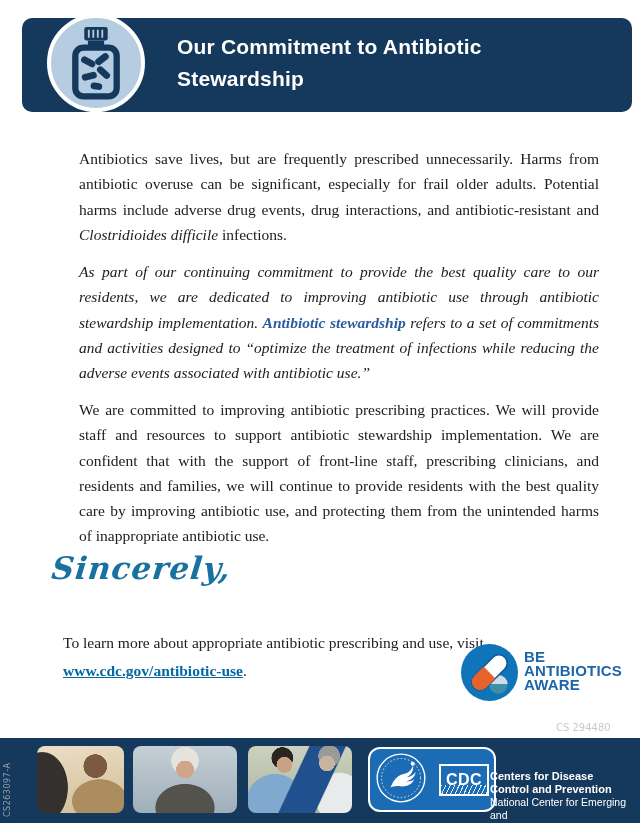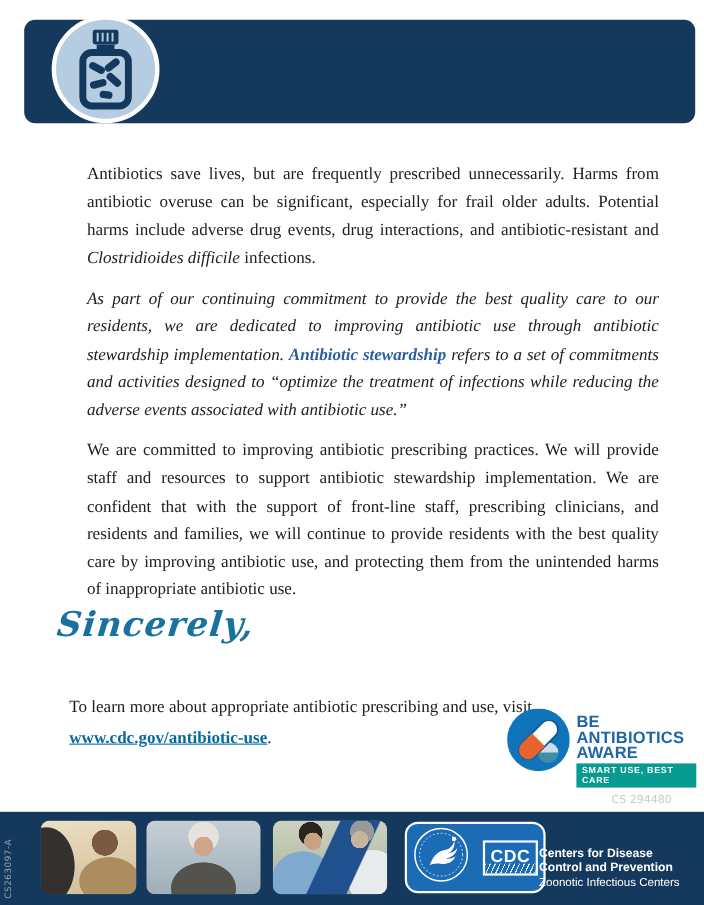--- a/index.html
+++ b/index.html
@@ -99,20 +99,21 @@
       <rect x="7" y="24" width="46" height="54" rx="9" fill="none" stroke="#15395c" stroke-width="7"></rect>
       <g fill="#15395c">
         <rect x="13" y="36" width="17" height="7.5" rx="3.75" transform="rotate(28 21.5 39.5)"></rect>
         <rect x="28" y="33" width="17" height="7.5" rx="3.75" transform="rotate(-38 36.5 36.5)"></rect>
         <rect x="14" y="52" width="17" height="7.5" rx="3.75" transform="rotate(-14 22.5 55.5)"></rect>
         <rect x="30" y="48" width="17" height="7.5" rx="3.75" transform="rotate(42 38.5 51.5)"></rect>
         <rect x="24" y="63" width="13" height="7.5" rx="3.75" transform="rotate(8 30.5 66.5)"></rect>
       </g>
     </svg>
   </div>
+  <h1 class="title">Our Commitment to Antibiotic Stewardship</h1>
 
   <p class="para p1"><span>Antibiotics save lives, but are frequently prescribed unnecessarily. Harms from antibiotic overuse can be significant, especially for frail older adults. Potential harms include adverse drug events, drug interactions, and antibiotic-resistant and </span><em>Clostridioides difficile</em><span> infections.</span></p>
 
   <p class="para p2"><span>As part of our continuing commitment to provide the best quality care to our residents, we are dedicated to improving antibiotic use through antibiotic stewardship implementation. </span><span class="hl">Antibiotic stewardship</span><span> refers to a set of commitments and activities designed to “optimize the treatment of infections while reducing the adverse events associated with antibiotic use.”</span></p>
 
   <p class="para p3">We are committed to improving antibiotic prescribing practices. We will provide staff and resources to support antibiotic stewardship implementation. We are confident that with the support of front-line staff, prescribing clinicians, and residents and families, we will continue to provide residents with the best quality care by improving antibiotic use, and protecting them from the unintended harms of inappropriate antibiotic use.</p>
 
   <p class="sincerely">Sincerely,</p>
 
   <p class="learn"><span>To learn more about appropriate antibiotic prescribing and use, visit </span><a class="cdc-link">www.cdc.gov/antibiotic-use</a><span>.</span></p>
@@ -126,21 +127,20 @@
         <g transform="rotate(-45 29 29)">
           <rect x="7" y="20.5" width="44" height="17" rx="8.5" fill="#ffffff" stroke="#0d5a92" stroke-width="1.6"></rect>
           <path d="M29 20.5 H15.5 A8.5 8.5 0 0 0 15.5 37.5 H29 Z" fill="#e8632c"></path>
         </g>
       </svg>
     </span>
     <div class="baa-text">
       <div class="baa-line">BE</div>
       <div class="baa-line">ANTIBIOTICS</div>
       <div class="baa-line">AWARE</div>
-      <span class="baa-tagline">SMART USE, BEST CARE</span>
     </div>
   </div>
 
   <div class="doc-code">CS 294480</div>
 
   <div class="footer">
     <div class="photo photo1"></div>
     <div class="photo photo2"></div>
     <div class="photo photo3"></div>
 
@@ -155,19 +155,20 @@
       </span>
       <div class="cdc-box">
         <div class="hatch"></div>
         <span class="cdc-acronym">CDC</span>
       </div>
     </div>
 
     <div class="org">
       <div class="b">Centers for Disease</div>
       <div class="b">Control and Prevention</div>
+      <div class="r">National Center for Emerging and</div>
       <div class="r">Zoonotic Infectious Centers</div>
     </div>
   </div>
 
   <div class="side-code">CS263097-A</div>
 
 </div>
 
 </body></html>

